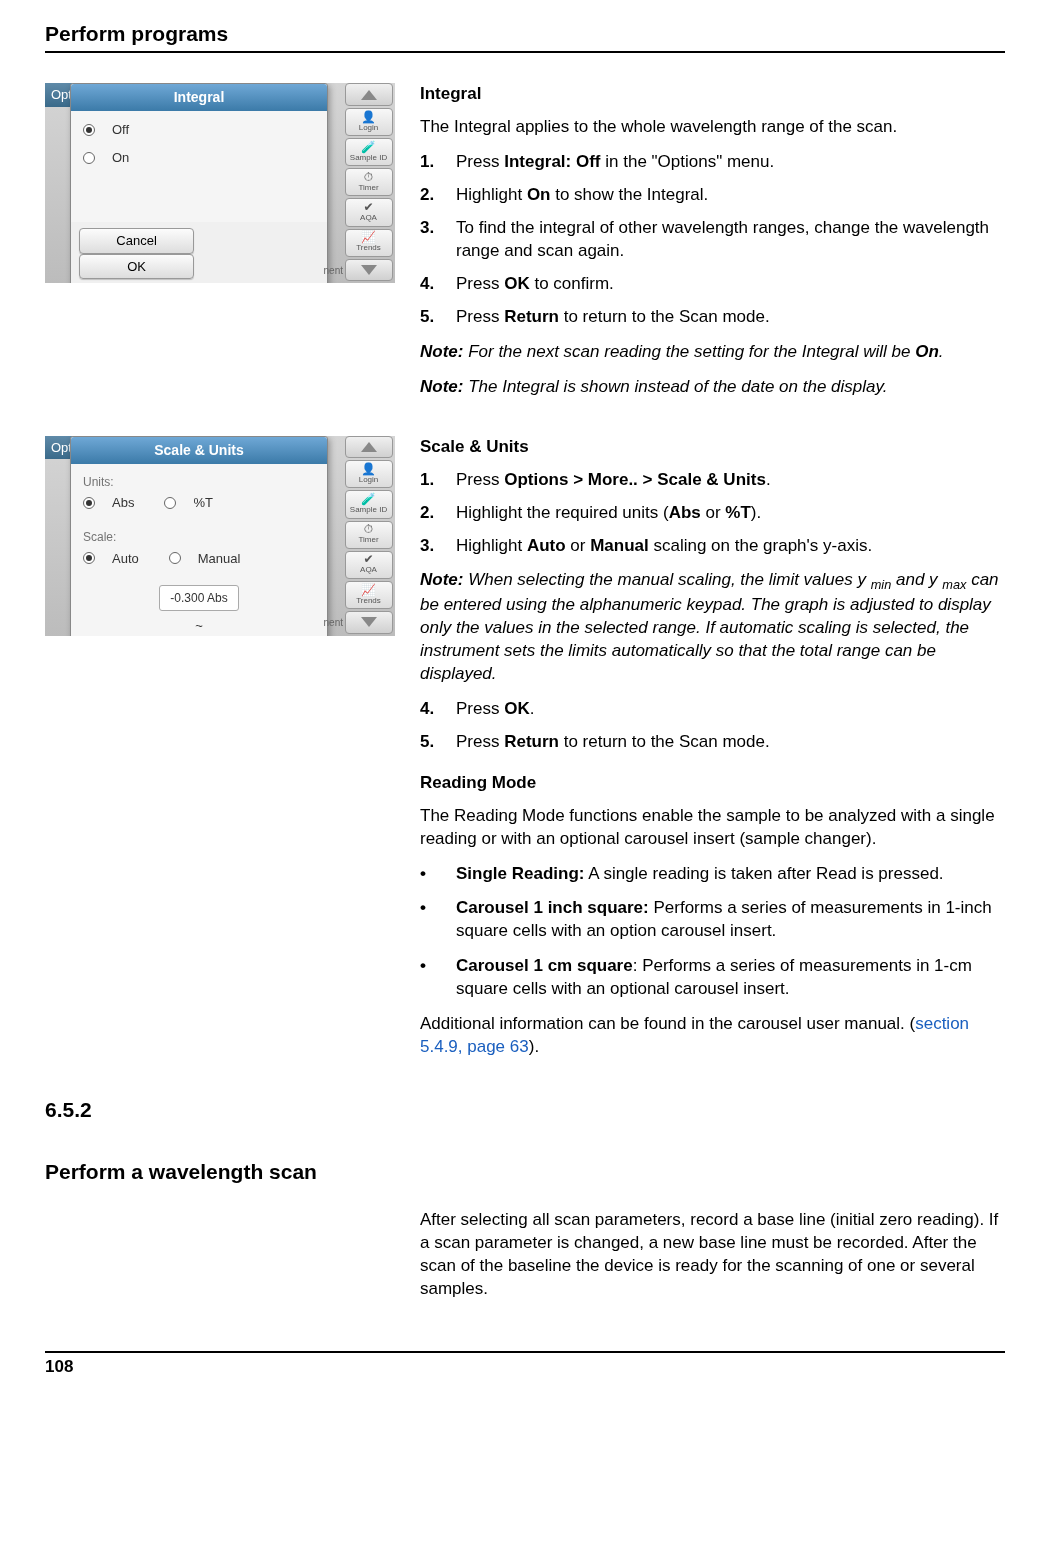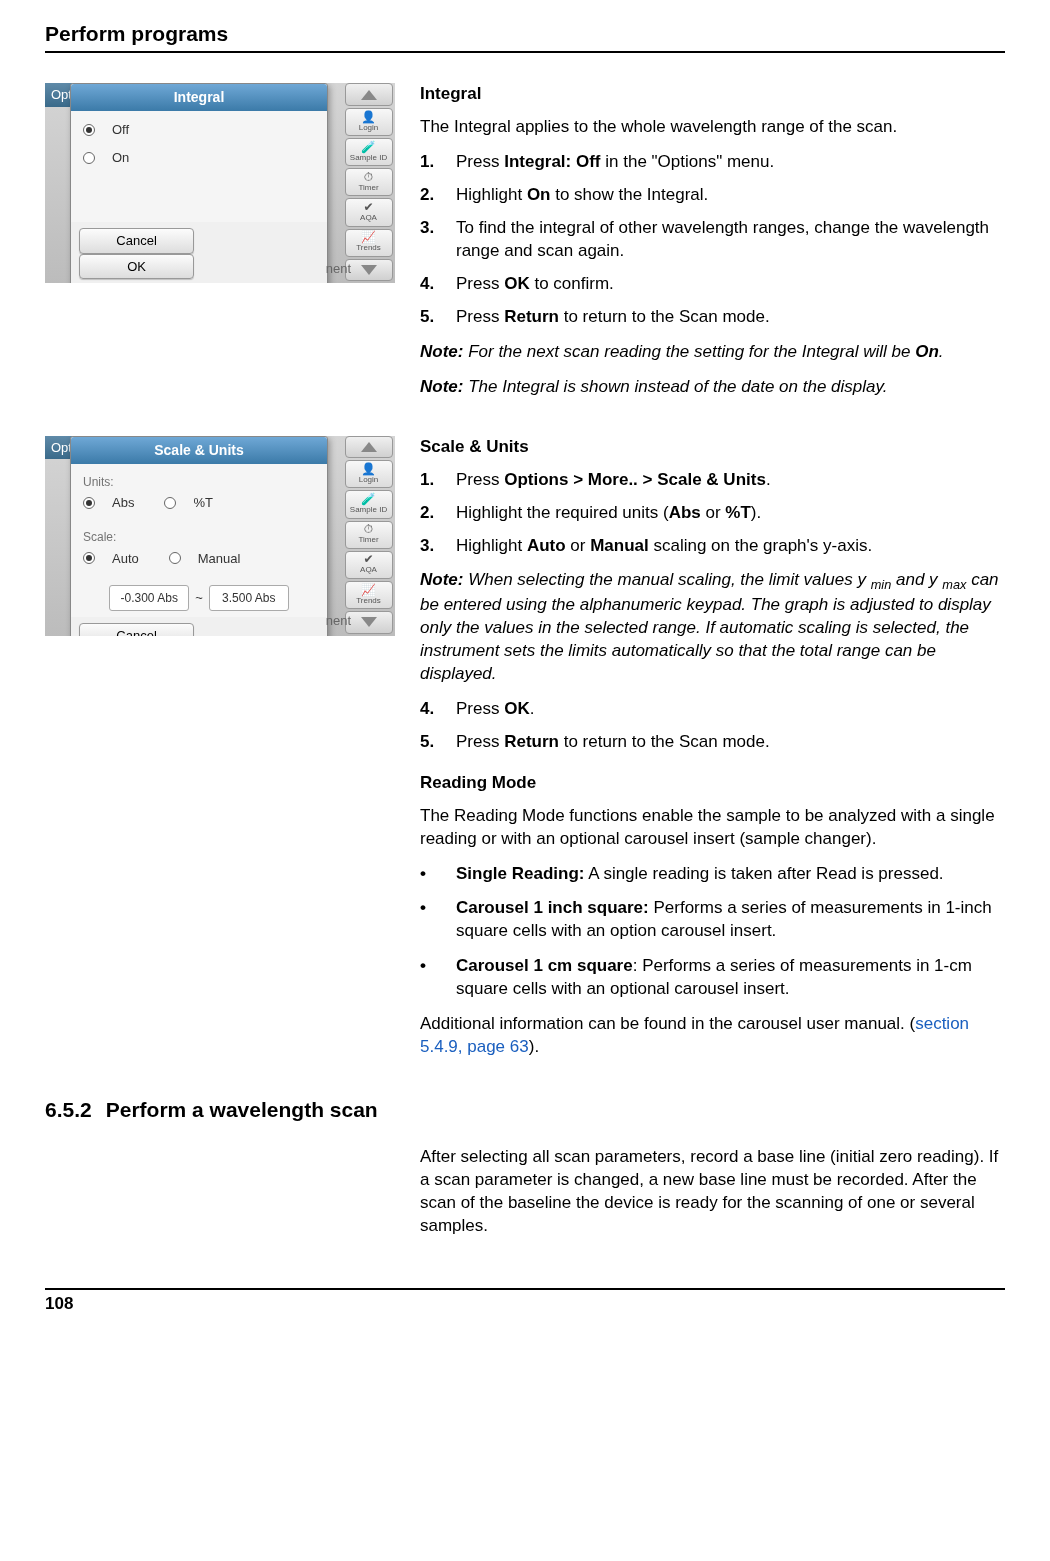--- a/index.html
+++ b/index.html
@@ -95,31 +95,31 @@
     .sbtn {
       width:48px; height:30px; background: linear-gradient(#f8f8f8,#dcdcdc);
       border:1px solid #999; border-radius:4px; margin-bottom:2px;
       font-size:8px; display:flex; flex-direction:column;
       align-items:center; justify-content:center; color:#555;
     }
     .sbtn .sicon { font-size:12px; line-height:1;}
     .arrow-btn { width:48px; height:24px; background: linear-gradient(#f0f0f0,#d0d0d0); border:1px solid #999; border-radius:4px; display:flex; align-items:center; justify-content:center; margin-bottom:2px;}
     .arrow-up::before { content:""; border-left:8px solid transparent; border-right:8px solid transparent; border-bottom:10px solid #888;}
     .arrow-down::before { content:""; border-left:8px solid transparent; border-right:8px solid transparent; border-top:10px solid #888;}
-    .bottom-remnant { position:absolute; bottom:6px; right:44px; font-size:13px; color:#666; }
+    .bottom-remnant { position:absolute; bottom:6px; right:52px; font-size:10px; color:#666; }
     .heading-bold { font-weight:bold; margin-bottom:10px; font-size:17px;}
     .para { margin-bottom:12px; }
     .num-list { margin-bottom:12px;}
     .num-item { display:flex; gap:14px; margin-bottom:10px;}
     .num-item .n { font-weight:bold; width:22px; flex-shrink:0;}
     .note { font-style: italic; margin-bottom:12px;}
     .bullet-list { margin-bottom:12px;}
     .bullet-item { display:flex; gap:14px; margin-bottom:12px;}
     .bullet-item .b { width:22px; flex-shrink:0; font-weight:bold;}
-    .section-num-heading { display:flex; gap:14px; font-weight:bold; font-size:21px; margin: 20px 0 22px 0;}
+    .section-num-heading { display:flex; gap:34px; font-weight:bold; font-size:21px; margin: 20px 0 22px 0; flex-direction: column;}
     .right-col-only { margin-left: 375px; }
     .link { color: #1a5fbf; }
     .sub { font-size: 0.75em; vertical-align: sub; font-style: italic;}
   </style>
 </head>
 <body>
 
 <div class="header">Perform programs</div>
 <hr class="rule">
 
@@ -227,21 +227,21 @@
             <div class="dlg-row2">
               <div class="radio-row">
                   <span class="radio-dot filled"></span>
                   <span>Auto</span>
                 </div>
               <div class="radio-row">
                   <span class="radio-dot"></span>
                   <span>Manual</span>
                 </div>
             </div>
-            <div style="display:flex; align-items:center; gap:6px; justify-content:center; margin-top:4px;">
+            <div style="display:flex; align-items:center; gap:6px; justify-content:center; margin-top:4px;flex-direction:column;">
               <span class="val-box">-0.300 Abs</span>
               <span>~</span>
               <span class="val-box">3.500 Abs</span>
             </div>
           </div>
           <div class="dialog-footer">
             <div class="dbtn">Cancel</div>
             <div class="dbtn">OK</div>
           </div>
         </div>

